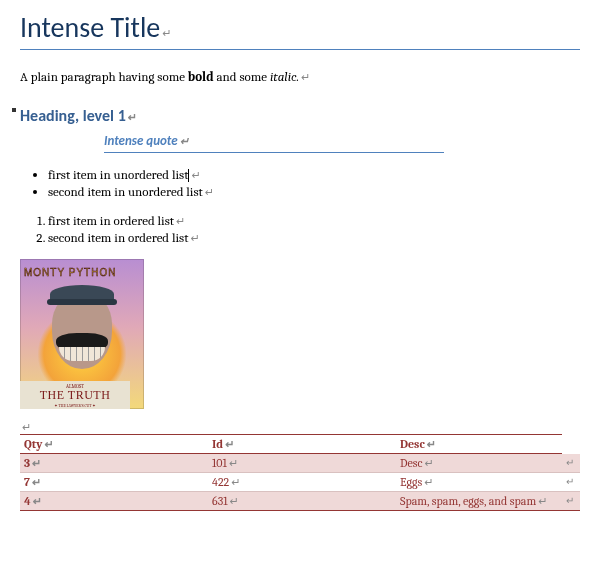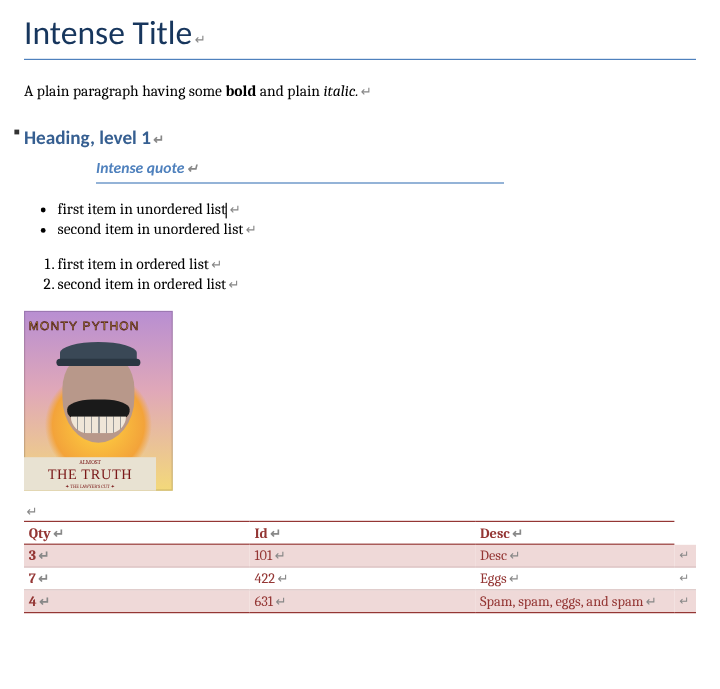--- a/index.html
+++ b/index.html
@@ -34,21 +34,21 @@
   }
   .h1::before {
     content: "";
     position: absolute;
     left: -8px;
     top: 2px;
     width: 4px;
     height: 4px;
     background: #333;
   }
-  .quote-wrap { margin: 0 0 14px 60px; }
+  .quote-wrap { margin: 0 0 14px 84px; }
   .quote {
     font-family: Calibri, sans-serif;
     font-style: italic;
     font-weight: bold;
     color: #4F81BD;
     font-size: 13px;
     padding-bottom: 4px;
     border-bottom: 1px solid #4F81BD;
     display: block;
     width: 340px;
@@ -170,21 +170,21 @@
 </head>
 <body>
 
 
 
 <h1 class="doc-title">
   <span>Intense Title</span><span class="pilcrow">↵</span>
 </h1>
 
 <p class="para">
-  <span>A plain paragraph having some </span><span class="bold">bold</span><span> and plain </span><span class="italic">italic.</span><span class="pilcrow">↵</span>
+  <span>A plain paragraph having some </span><span class="bold">bold</span><span> and some </span><span class="italic">italic.</span><span class="pilcrow">↵</span>
 </p>
 
 <h2 class="h1">
   <span>Heading, level 1</span><span class="pilcrow">↵</span>
 </h2>
 
 <div class="quote-wrap">
   <span class="quote">
     <span>Intense quote</span><span class="pilcrow">↵</span>
   </span>

